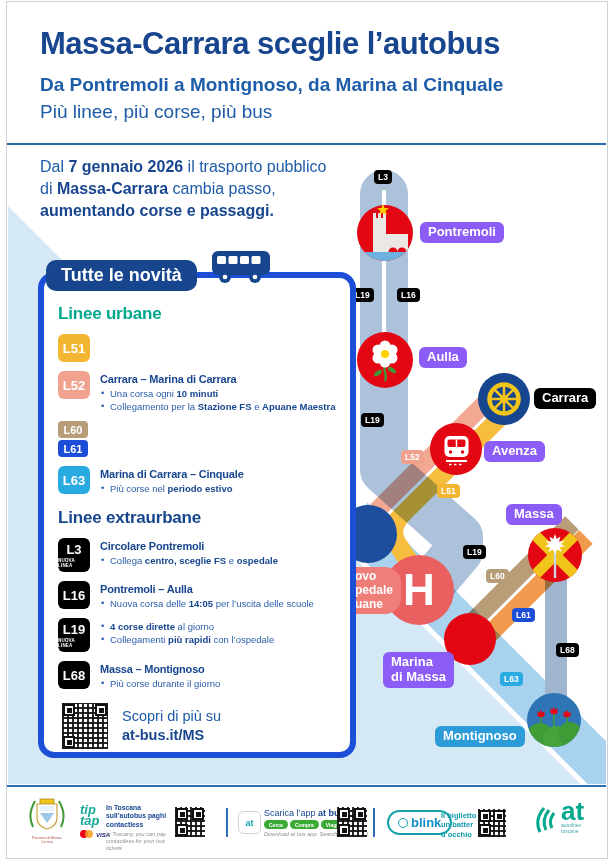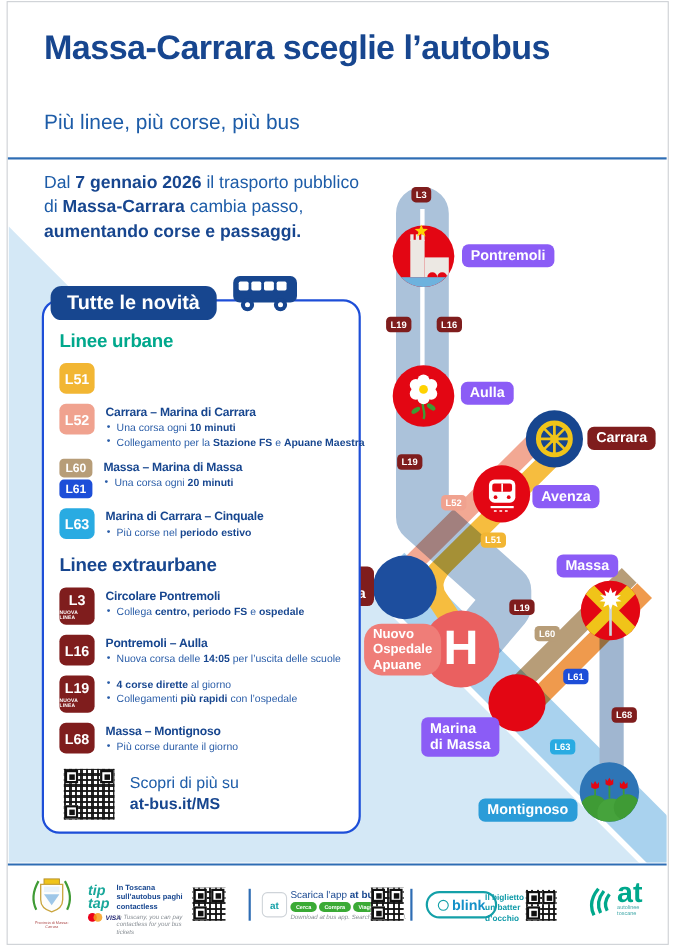--- a/index.html
+++ b/index.html
@@ -13,29 +13,29 @@
   .sub2{position:absolute;left:40px;top:101px;font-size:19px;color:#1d5ca8;}
   .intro{position:absolute;left:40px;top:156px;font-size:16px;line-height:22px;color:#1d5ca8;white-space:pre-wrap;}
   .intro .bb{color:#17468f;}
   .bb{font-weight:bold;}
   
   .mapsvg{position:absolute;left:0;top:0;pointer-events:none;}
   
   .sl{position:absolute;font-size:13px;font-weight:bold;color:#fff;padding:3px 8px;border-radius:6px;
       line-height:1.15;white-space:pre-line;}
   .mb{position:absolute;font-size:8.5px;font-weight:bold;color:#fff;padding:2.5px 4px;border-radius:4px;line-height:1;}
-  .navy{background:#7f1d1d;} .red{background:#8b5cf6;} .salmon{background:#f0a28f;}
+  .navy{background:#000000;} .red{background:#8b5cf6;} .salmon{background:#f0a28f;}
   .salmonlbl{background:#ef7d78;border-radius:16px;} .yellow{background:#f2b633;} .tan{background:#b79d78;}
   .orange{background:#1d4ed8;} .lblue{background:#29abe2;} .mblue{background:#2b9cd8;}
   .hcircle{position:absolute;left:384px;top:555px;width:70px;height:70px;border-radius:50%;
            background:#ea6060;color:#fff;font-size:44px;font-weight:bold;display:flex;
            align-items:center;justify-content:center;}
   
-  .card{position:absolute;left:38px;top:272px;width:290px;height:486px;background:#fff;
-        border:2px solid #1d4ed8;border-radius:16px;box-sizing:border-box;padding-top:26px;}
+  .card{position:absolute;left:38px;top:272px;width:318px;height:486px;background:#fff;
+        border:6px solid #1d4ed8;border-radius:16px;box-sizing:border-box;padding-top:26px;}
   .pill{position:absolute;left:46px;top:260px;background:#17468f;color:#fff;font-size:18px;
         font-weight:bold;padding:5px 15px;border-radius:10px;}
   .busicon{position:absolute;left:210px;top:246px;}
   .sect{font-size:17px;font-weight:bold;margin:0 0 10px 14px;letter-spacing:-0.2px;}
   .teal{color:#00a88c;} .navytxt{color:#17468f;}
   .row{display:flex;gap:10px;margin:0 0 9px 14px;align-items:flex-start;}
   .bcol{display:flex;flex-direction:column;gap:2px;}
   .lbadge{width:32px;min-height:28px;border-radius:6px;display:flex;flex-direction:column;
           align-items:center;justify-content:center;color:#fff;font-weight:bold;font-size:13px;}
   .lbadge .sub{font-size:4.5px;margin-top:1px;letter-spacing:.2px;}
@@ -78,20 +78,21 @@
   .atword{font-size:26px;font-weight:bold;color:#00a88c;line-height:.9;}
   .atsub{font-size:5px;color:#4aa;line-height:1.1;white-space:pre-line;}
   .prov{font-size:3.5px;color:#b05050;margin-top:1px;text-align:center;width:42px;}
 </style>
 </head>
 <body>
 
 <div class="page">
 
   <div class="title">Massa-Carrara sceglie l’autobus</div>
+  <div class="sub1">Da Pontremoli a Montignoso, da Marina al Cinquale</div>
   <div class="sub2">Più linee, più corse, più bus</div>
   <div class="rule" style="top:143px;"></div>
   <div class="intro"><span>Dal </span><span class="bb">7 gennaio 2026</span><span> il trasporto pubblico
 di </span><span class="bb">Massa-Carrara</span><span> cambia passo,
 </span><span class="bb">aumentando corse e passaggi.</span></div>
 
   <svg class="mapsvg" width="613" height="862" viewBox="0 0 613 862">
     <defs>
       <clipPath id="mapclip">
           <rect x="7" y="144" width="599" height="640"></rect>
@@ -271,24 +272,20 @@
 
     <div class="row">
       <div class="bcol">
         <div class="lbadge sm tan">
             <span>L60</span>
           </div>
         <div class="lbadge sm orange">
             <span>L61</span>
           </div>
       </div>
-      <div>
-        <div class="ltitle">Massa – Marina di Massa</div>
-        <div class="bl"><span>Una corsa ogni </span><span class="bb">20 minuti</span></div>
-      </div>
     </div>
 
     <div class="row">
       <div class="bcol">
           <div class="lbadge lblue">
             <span>L63</span>
           </div>
         </div>
       <div>
         <div class="ltitle">Marina di Carrara – Cinquale</div>
@@ -300,21 +297,21 @@
 
     <div class="row">
       <div class="bcol">
           <div class="lbadge navy" style="min-height:34px;">
             <span>L3</span>
             <span class="sub">NUOVA LINEA</span>
           </div>
         </div>
       <div>
         <div class="ltitle">Circolare Pontremoli</div>
-        <div class="bl"><span>Collega </span><span class="bb">centro, periodo FS</span><span> e </span><span class="bb">ospedale</span></div>
+        <div class="bl"><span>Collega </span><span class="bb">centro, sceglie FS</span><span> e </span><span class="bb">ospedale</span></div>
       </div>
     </div>
 
     <div class="row">
       <div class="bcol">
           <div class="lbadge navy">
             <span>L16</span>
           </div>
         </div>
       <div>

